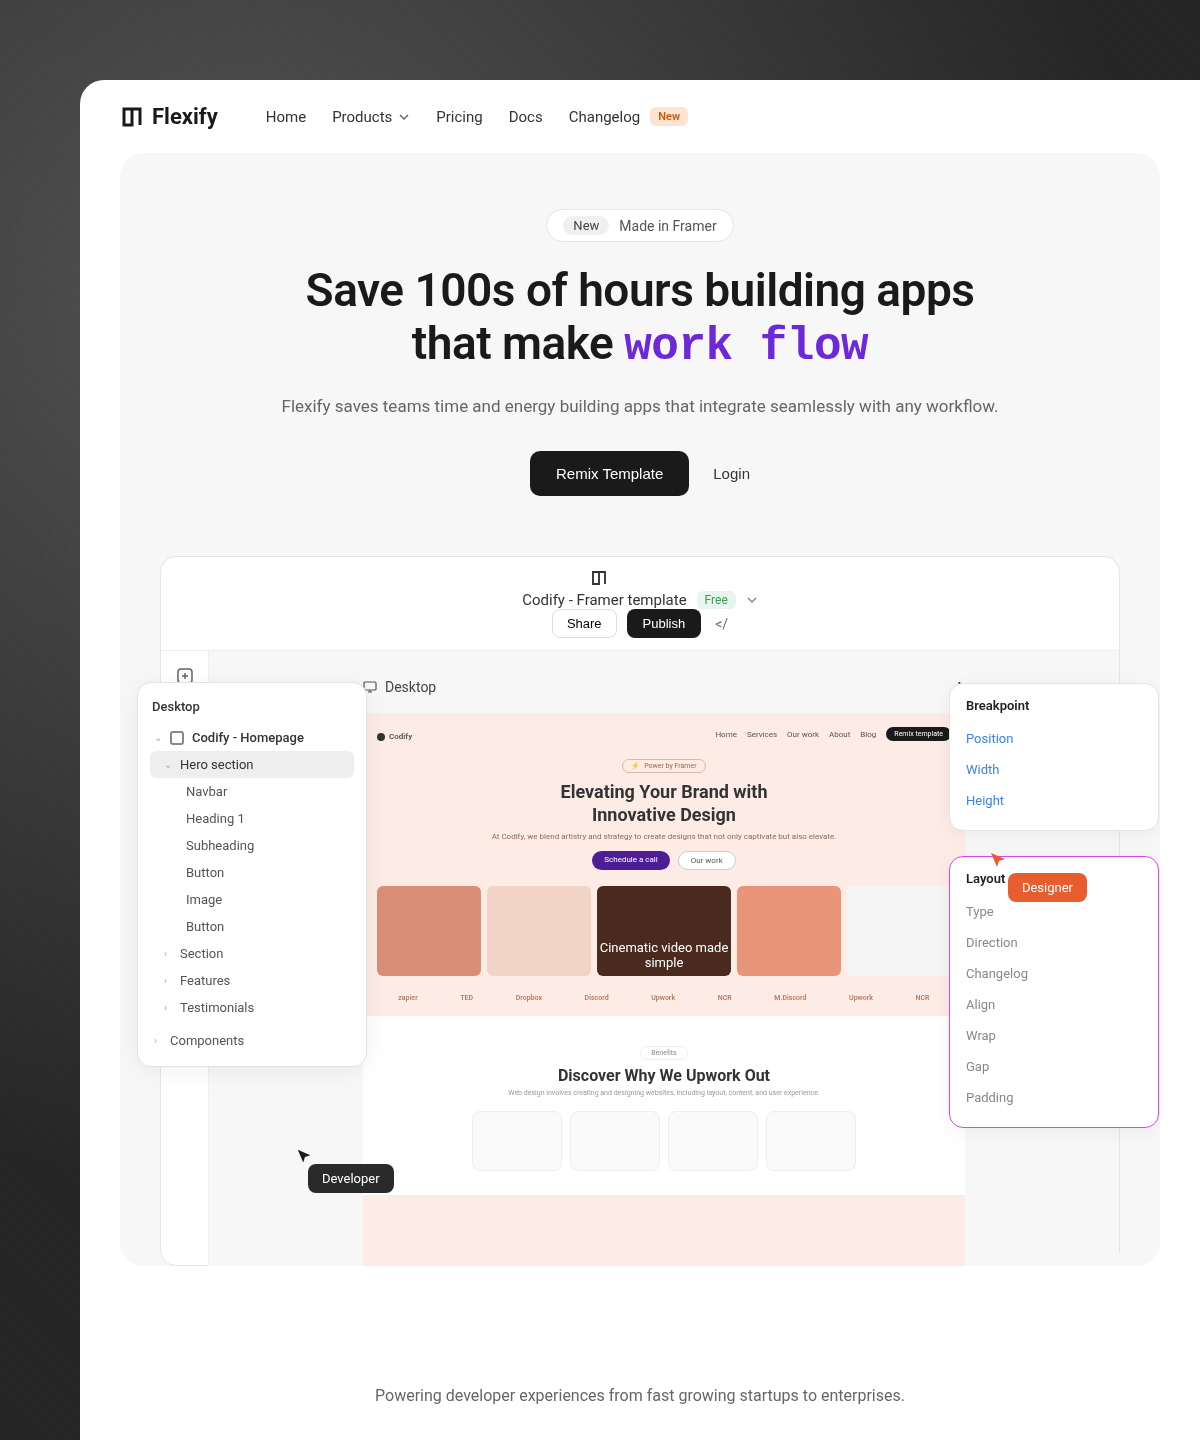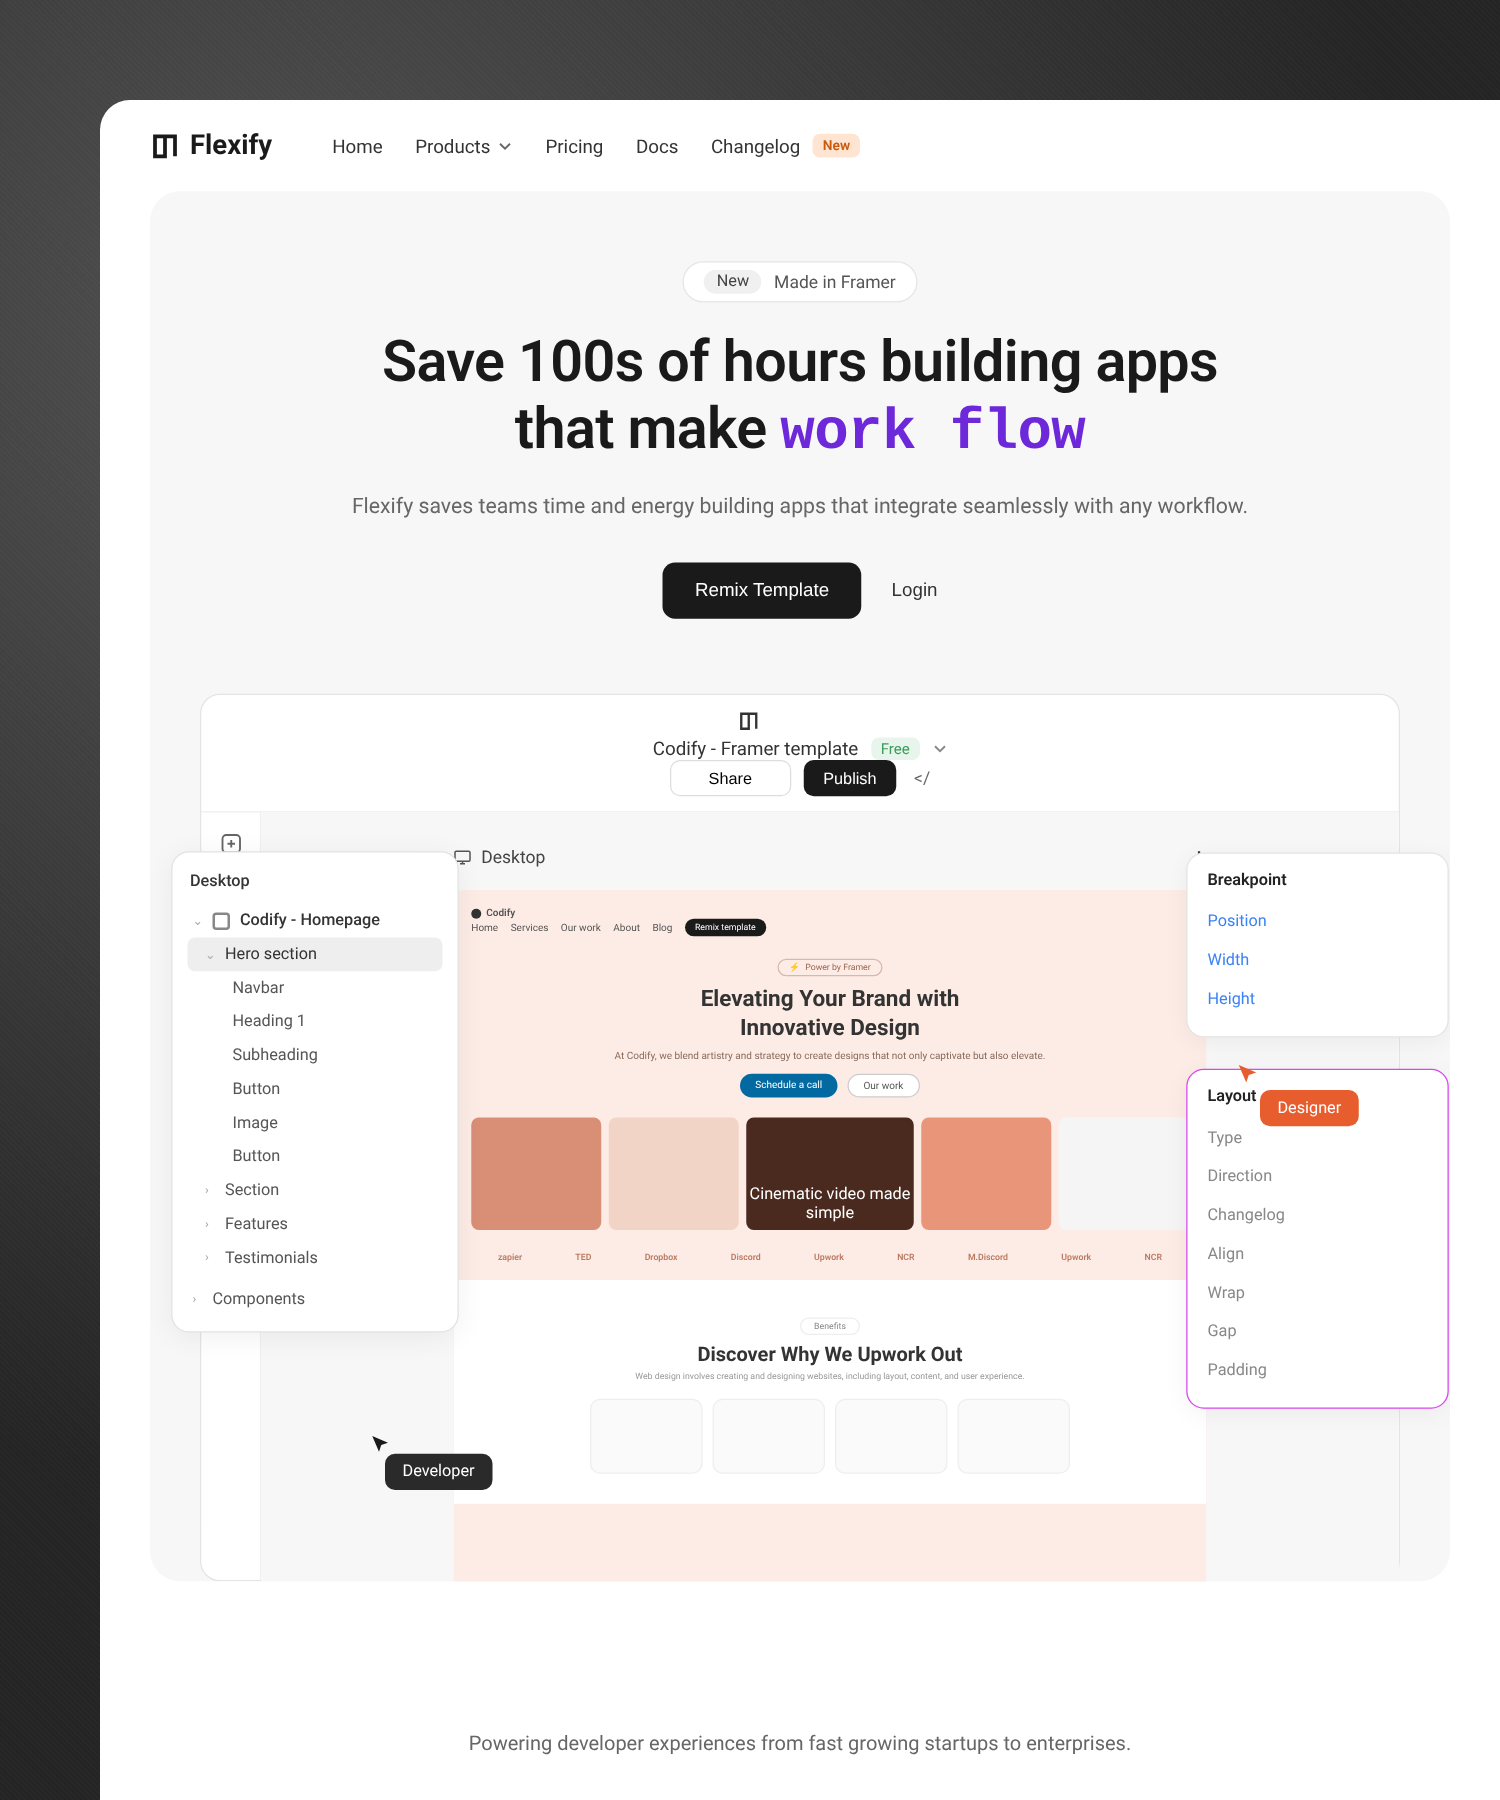--- a/index.html
+++ b/index.html
@@ -24,43 +24,43 @@
 .cta-row{display:flex;gap:24px;justify-content:center;margin-top:32px;align-items:center;}
 .btn-primary{background:#1a1a1a;color:#fff;border:none;border-radius:10px;padding:14px 26px;font-size:15px;font-weight:500;cursor:pointer;}
 .btn-ghost{background:none;border:none;color:#333;font-size:15px;cursor:pointer;}
 .editor-window{margin:60px 40px 0 40px;background:#fff;border:1px solid #e4e4e4;border-radius:16px;position:relative;height:710px;overflow:visible;}
 .editor-top{display:flex;align-items:center;justify-content:space-between;padding:12px 18px;border-bottom:1px solid #eee;flex-direction:column;}
 .editor-top-left{width:100px;}
 .editor-top-center{display:flex;align-items:center;gap:10px;}
 .doc-title{font-size:15px;color:#333;}
 .tag-free{background:#e8f5ec;color:#3b9b5a;font-size:12px;padding:2px 8px;border-radius:6px;}
 .editor-top-right{display:flex;gap:10px;align-items:center;}
-.btn-share{background:#fff;border:1px solid #ddd;border-radius:8px;padding:6px 30px;font-size:13px;cursor:pointer;}
+.btn-share{background:#fff;border:1px solid #ddd;border-radius:8px;padding:6px 14px;font-size:13px;cursor:pointer;}
 .btn-publish{background:#1a1a1a;color:#fff;border:none;border-radius:8px;padding:7px 16px;font-size:13px;cursor:pointer;}
 .code-icon{font-size:14px;color:#666;margin-left:4px;}
 .editor-body{display:flex;height:calc(100% - 50px);}
 .editor-rail{width:48px;border-right:1px solid #eee;display:flex;flex-direction:column;align-items:center;gap:18px;padding-top:16px;}
 .rail-icon{width:18px;height:18px;color:#666;cursor:pointer;}
 .rail-icon.active{color:#1a1a1a;position:relative;}
 .rail-icon.active::before{content:'';position:absolute;left:-15px;top:-4px;width:2px;height:26px;background:#e85d2d;}
 .canvas{flex:1;background:#f7f7f7;padding:24px;position:relative;}
 .canvas-head{display:flex;align-items:center;justify-content:space-between;padding:0 130px 14px 130px;}
 .canvas-label{display:flex;align-items:center;gap:8px;font-size:14px;color:#444;}
 .plus{font-size:20px;color:#333;cursor:pointer;}
 .preview{background:#fdece5;border-radius:8px 8px 0 0;margin:0 130px;overflow:hidden;height:560px;}
 .preview-inner{padding:14px;}
-.preview-nav{display:flex;align-items:flex-start;justify-content:space-between;font-size:8px;color:#555;flex-direction:column;}
+.preview-nav{display:flex;align-items:flex-end;justify-content:space-between;font-size:8px;color:#555;}
 .pn-left{display:flex;align-items:center;gap:4px;font-weight:600;}
 .pn-right{display:flex;gap:10px;align-items:center;}
 .pn-btn{background:#1a1a1a;color:#fff;border-radius:8px;padding:3px 8px;font-size:7px;}
 .preview-pill{display:inline-flex;align-items:center;gap:4px;border:1px solid #d8b8ab;border-radius:999px;padding:2px 8px;font-size:7px;color:#9b6650;margin-top:18px;}
 .preview h2{font-size:18px;font-weight:700;color:#333;margin-top:8px;line-height:1.25;}
 .preview-sub{font-size:8px;color:#8a6a5c;margin-top:6px;}
 .preview-cta{display:flex;gap:8px;justify-content:center;margin-top:10px;}
-.pbtn-d{background:#0369a1;color:#fff;border-radius:999px;padding:4px 12px;font-size:8px;}
+.pbtn-d{background:#4c1d95;color:#fff;border-radius:999px;padding:4px 12px;font-size:8px;}
 .pbtn-l{background:#fff;border:1px solid #ccc;border-radius:999px;padding:4px 12px;font-size:8px;color:#555;}
 .preview-cards{display:flex;gap:6px;margin-top:16px;}
 .pcard{flex:1;height:90px;border-radius:6px;background:#d98f76;}
 .pcard:nth-child(2){background:#f2d4c6;}
 .pcard:nth-child(3){flex:1.3;background:#4a2a1f;position:relative;}
 .pcard:nth-child(4){background:#e8957a;}
 .pcard:nth-child(5){background:#f5f5f5;}
 .trusted{display:flex;justify-content:space-around;margin-top:18px;font-size:7px;color:#bb7a62;font-weight:600;}
 .preview-section2{background:#fff;padding:24px 14px;margin-top:0;text-align:center;}
 .ps2-pill{display:inline-block;border:1px solid #eee;border-radius:999px;padding:2px 10px;font-size:7px;color:#888;}

